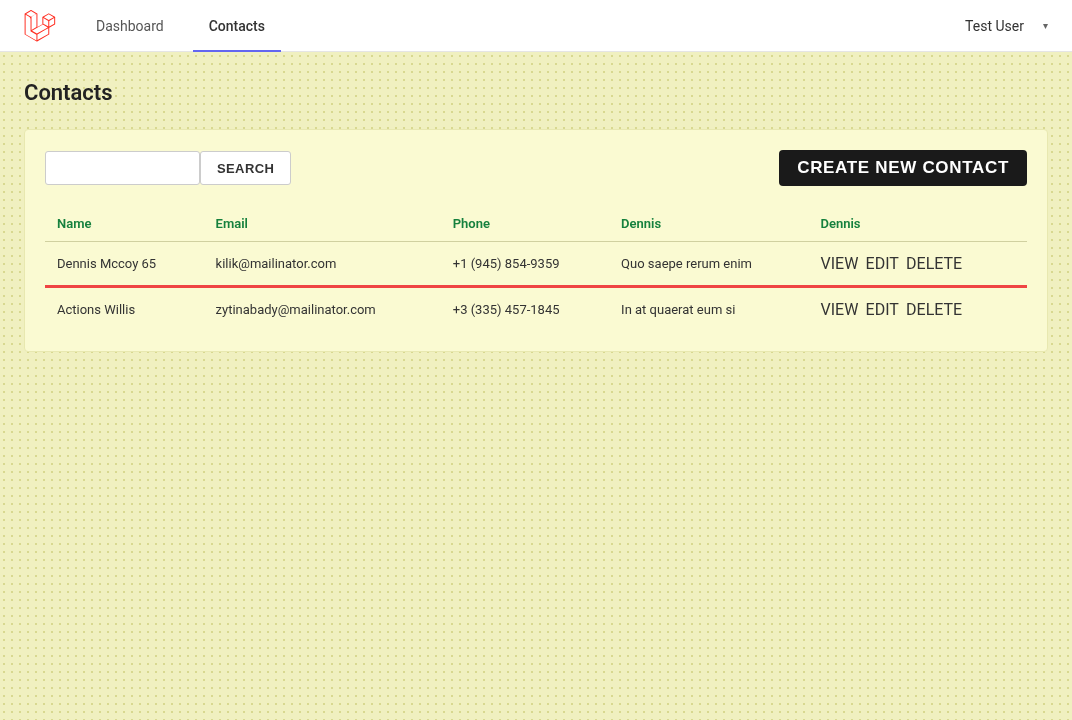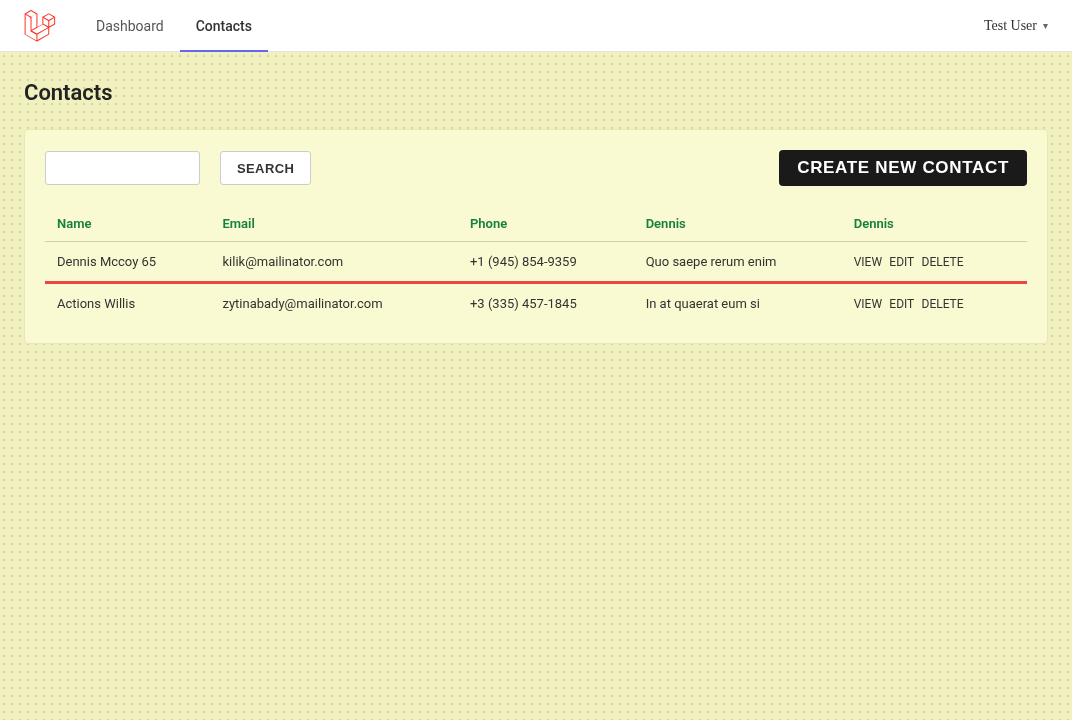--- a/index.html
+++ b/index.html
@@ -35,21 +35,21 @@
     }
 
     .logo {
       width: 32px;
       height: 32px;
     }
 
     .nav-links {
       display: flex;
       align-items: center;
-      gap: 0;
+      gap: 13px;
       height: 52px;
     }
 
     .nav-link {
       padding: 0 16px;
       height: 52px;
       display: flex;
       align-items: center;
       text-decoration: none;
       color: #555;
@@ -69,25 +69,24 @@
       bottom: 0;
       left: 0;
       right: 0;
       height: 2px;
       background-color: #6366f1;
     }
 
     .navbar-right {
       display: flex;
       align-items: center;
-      gap: 6px;
+      gap: 19px;
       cursor: pointer;
       color: #333;
       font-size: 14px;
-      font-family: Liberation Serif, serif;
     }
 
     .navbar-right .chevron {
       font-size: 10px;
       color: #666;
     }
 
     .page-title {
       font-size: 22px;
       font-weight: 600;
@@ -107,21 +106,21 @@
     .toolbar {
       display: flex;
       align-items: center;
       justify-content: space-between;
       margin-bottom: 20px;
     }
 
     .search-group {
       display: flex;
       align-items: center;
-      gap: 20px;
+      gap: 0;
     }
 
     .search-input {
       width: 155px;
       height: 34px;
       border: 1px solid #ccc;
       border-radius: 3px;
       padding: 0 8px;
       font-size: 13px;
       background: #fff;
@@ -184,21 +183,21 @@
     .contacts-table td {
       padding: 12px 12px;
       font-size: 13px;
       color: #333;
       vertical-align: middle;
     }
 
     .action-link {
       color: #333;
       text-decoration: none;
-      font-size: 12px;
+      font-size: 16px;
       margin-right: 4px;
       cursor: pointer;
     }
 
     
     .page-bg {
       background-color: #f0f0c0;
       background-image: radial-gradient(circle, #d8d890 1px, transparent 1px);
       background-size: 8px 8px;
       min-height: calc(720px - 52px);

